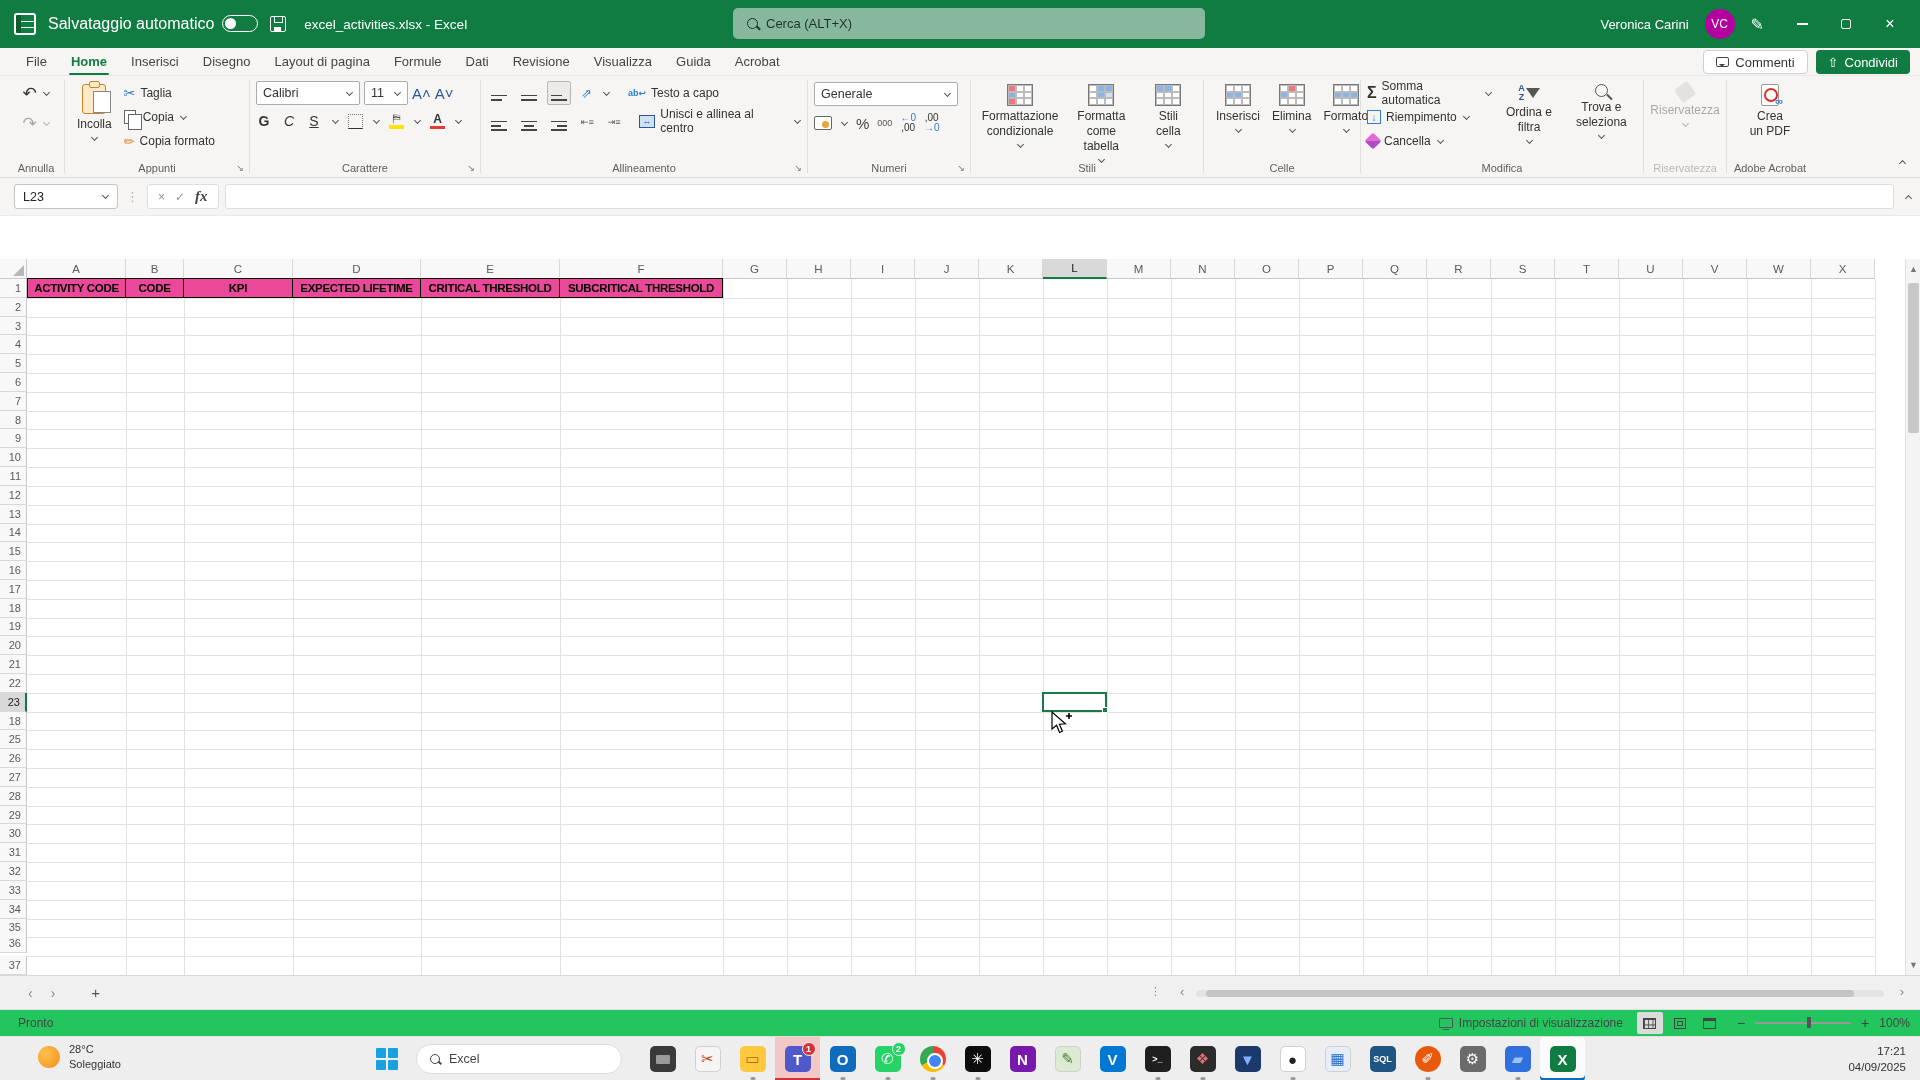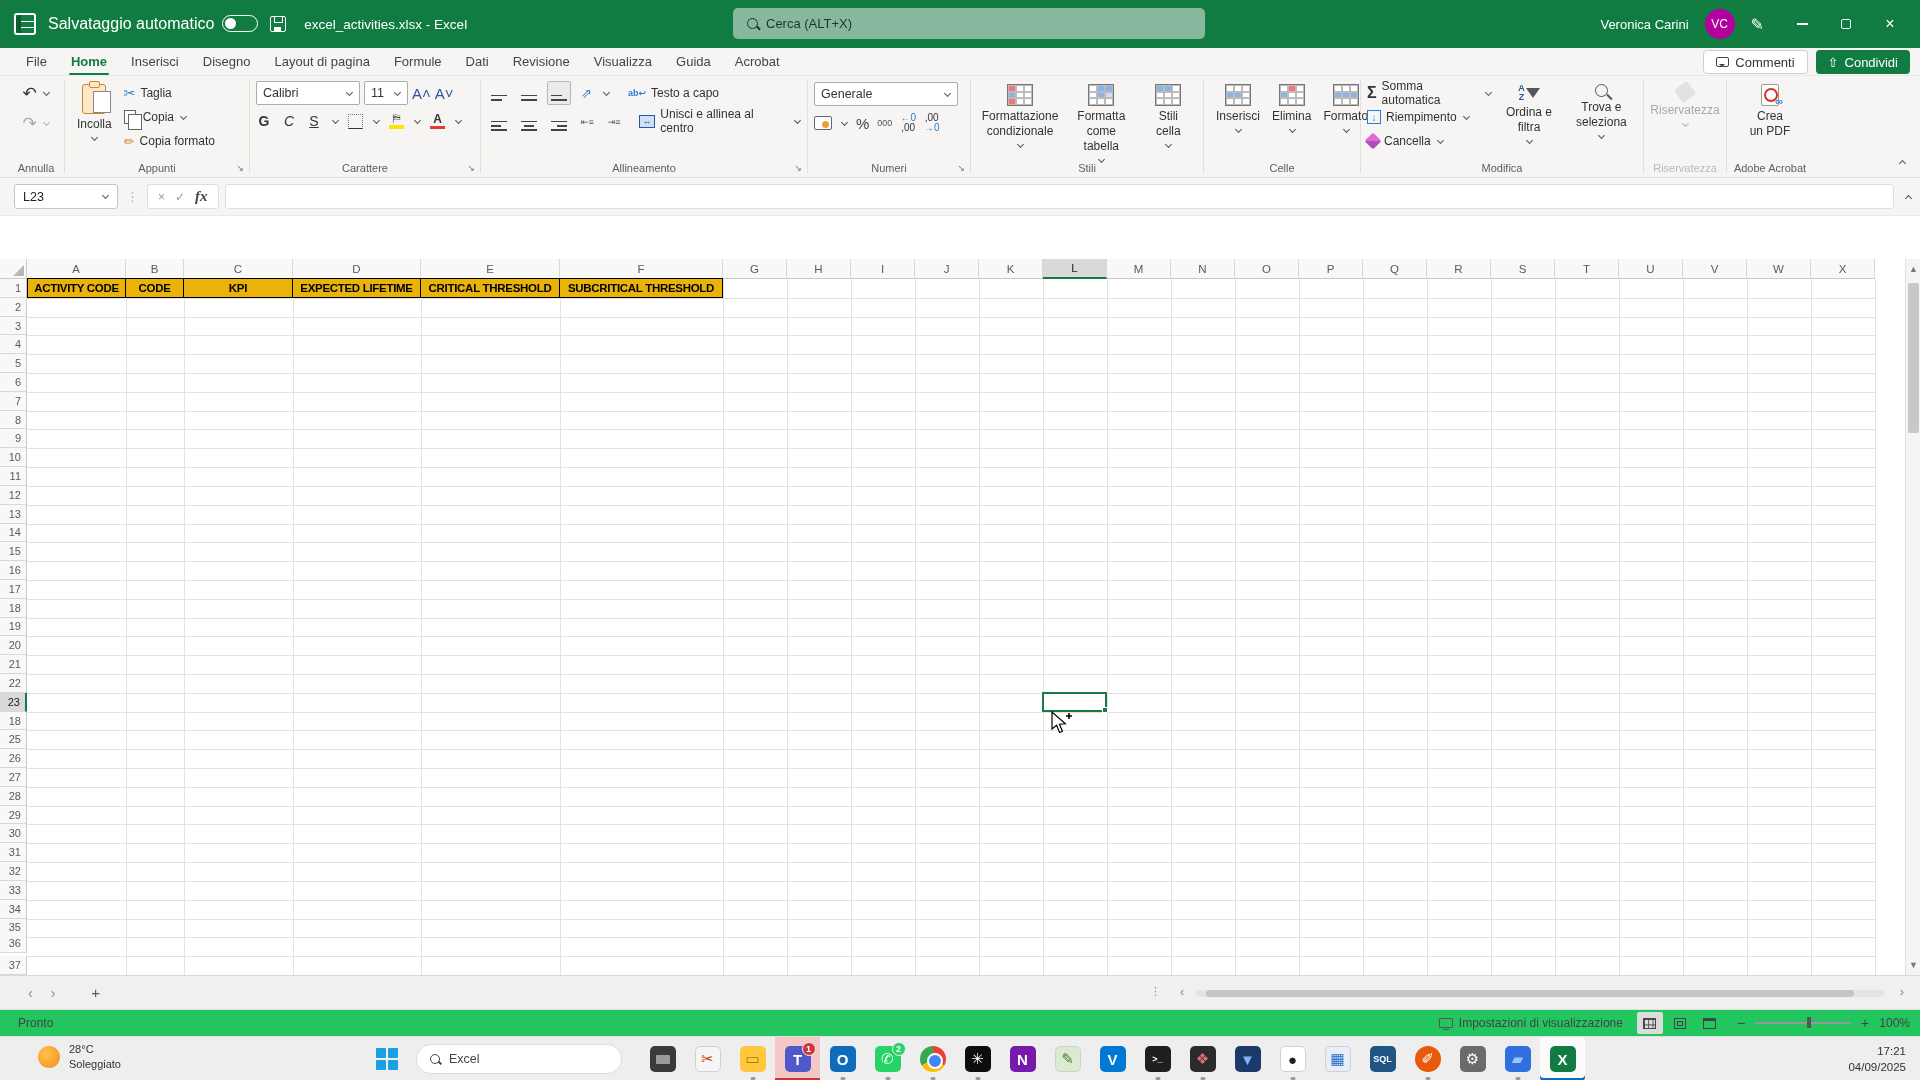--- a/index.html
+++ b/index.html
@@ -109,21 +109,21 @@
   
   .sheet{position:absolute;top:259px;left:0;width:1890px;height:716px;background:#fff;}
   .corner{position:absolute;left:0;top:0;width:27px;height:20px;background:#f8f8f8;border-right:1px solid #c9c9c9;border-bottom:1px solid #c9c9c9;}
   .corner:after{content:"";position:absolute;right:2px;bottom:2px;border-style:solid;border-width:0 0 11px 11px;border-color:transparent transparent #b7b7b7 transparent;}
   .colhdr{position:absolute;top:0;height:20px;display:flex;align-items:center;justify-content:center;font-size:11.5px;color:#5a5a5a;background:#f8f8f8;border-right:1px solid #d8d8d8;border-bottom:1px solid #c9c9c9;}
   .colhdr.sel{background:#d9d9d9;border-bottom:2px solid #107C41;color:#222;}
   .rowhdr{position:absolute;left:0;width:27px;display:flex;align-items:center;justify-content:flex-end;padding-right:5px;font-size:11px;color:#5a5a5a;background:#f8f8f8;border-bottom:1px solid #d8d8d8;border-right:1px solid #c9c9c9;}
   .rowhdr.sel{background:#d9d9d9;border-right:2px solid #107C41;color:#222;}
   .gl-v{position:absolute;width:1px;background:#e2e2e2;}
   .gl-h{position:absolute;height:1px;background:#e2e2e2;}
-  .hcell{position:absolute;display:flex;align-items:center;justify-content:center;font-weight:bold;font-size:11.5px;color:#000;background:#eab308;border:1px solid #000;letter-spacing:-0.3px;white-space:nowrap;overflow:hidden;}
+  .hcell{position:absolute;display:flex;align-items:center;justify-content:center;font-weight:bold;font-size:11.5px;color:#000;background:#ec4899;border:1px solid #000;letter-spacing:-0.3px;white-space:nowrap;overflow:hidden;}
   .selcell{position:absolute;border:2px solid #1a7a45;background:transparent;}
   .selcell .handle{position:absolute;right:-3px;bottom:-3px;width:6px;height:6px;background:#1a7a45;border:1px solid #fff;}
   .vscroll{position:absolute;right:0;top:259px;width:15px;height:716px;background:#f4f4f4;border-left:1px solid #e0e0e0;}
   .vthumb{position:absolute;left:2px;top:24px;width:11px;height:150px;background:#c8c8c8;border-radius:2px;}
   .varrow{position:absolute;left:0;width:15px;height:16px;display:flex;align-items:center;justify-content:center;color:#777;font-size:9px;}
 
   
   .tabrow{position:absolute;top:975px;left:0;right:0;height:34px;background:#f0f0f0;border-top:1px solid #d8d8d8;display:flex;align-items:stretch;font-size:12px;color:#444;}
   .tabnav{display:flex;align-items:center;gap:18px;padding:0 16px 0 28px;color:#888;font-size:14px;}
   .stabs{display:flex;align-items:stretch;}

